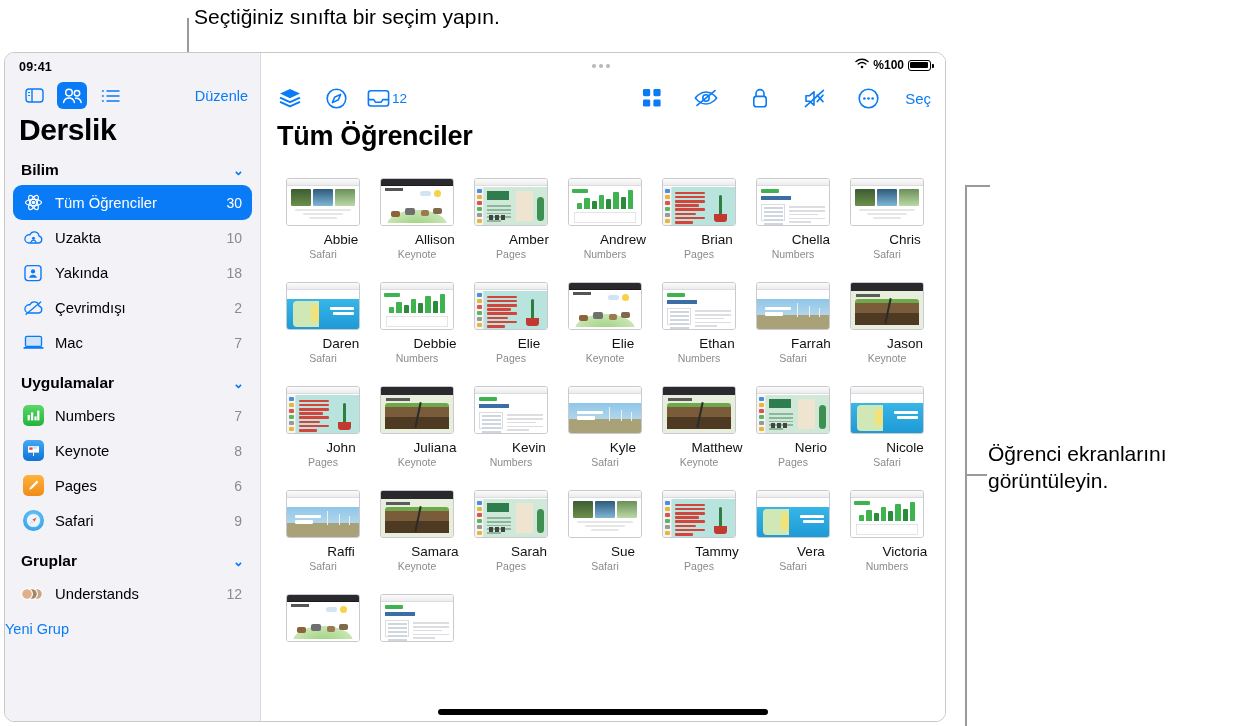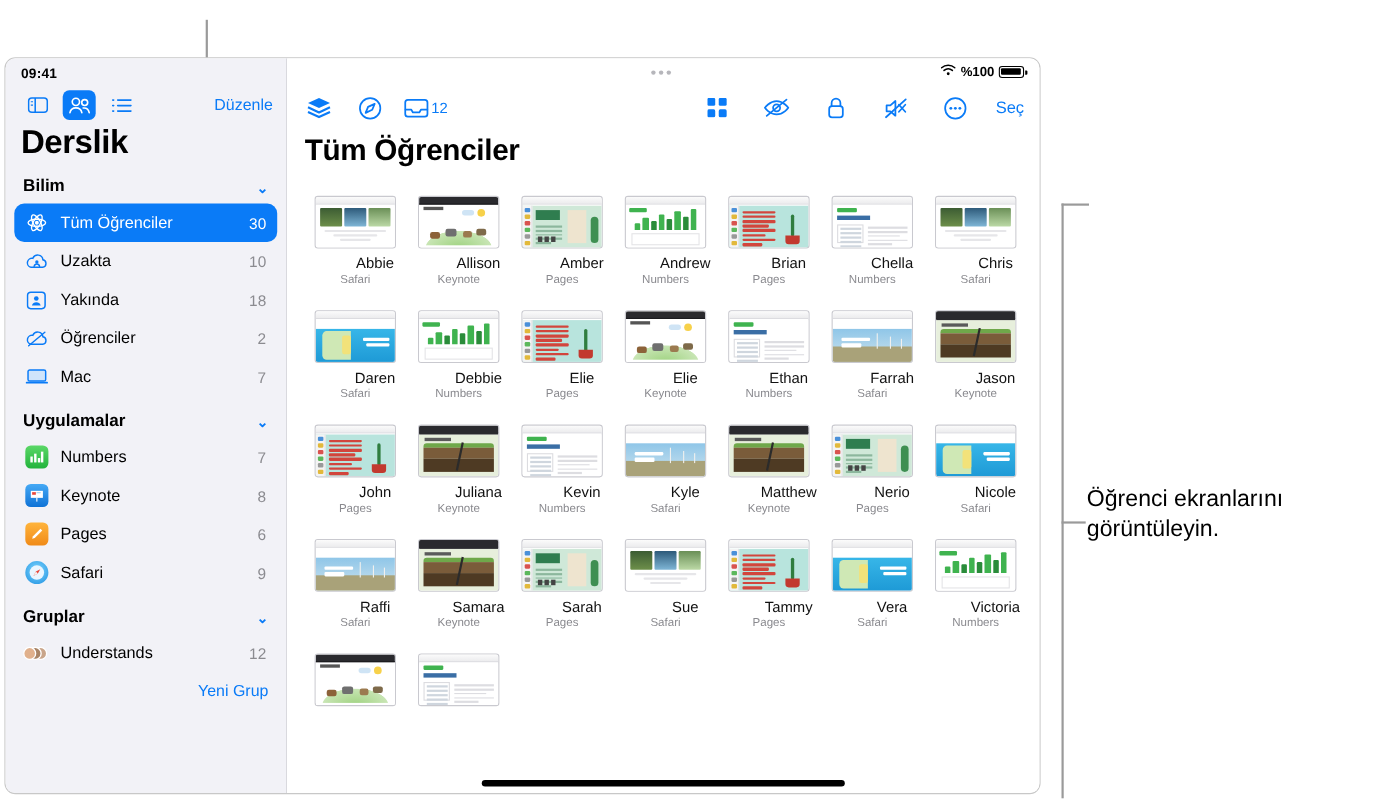--- a/index.html
+++ b/index.html
@@ -101,21 +101,21 @@
   }
   .sb-row .lbl { flex: 1 1 auto; white-space: nowrap; }
   .sb-row .cnt { color: #8b8b90; font-size: 14px; }
   .sb-row.selected .cnt { color: #fff; }
   .app-ic {
     width: 21px; height: 21px; border-radius: 5px;
     display:flex; align-items:center; justify-content:center;
     font-size: 12px; color:#fff; overflow:hidden;
   }
   .sb-newgroup {
-    text-align: right; padding: 10px 16px 0 0;
+    text-align: left; padding: 10px 16px 0 0;
     color: #0a7bf7; font-size: 14.5px;
   }
 
   
   .main {
     flex: 1 1 auto; height: 100%;
     background: #fff; position: relative;
     display: flex; flex-direction: column;
     min-width: 0;
     justify-content: space-between;
@@ -263,20 +263,21 @@
   .home-indicator {
     position:absolute; left:50%; transform:translateX(-50%);
     bottom: 6px; width: 330px; height: 6px; background:#000; border-radius:3px;
   }
 </style>
 </head>
 <body>
 
 <div class="page">
 
+  <div class="callout-text" id="callout-top">Seçtiğiniz sınıfta bir seçim yapın.</div>
   <div class="leader" id="leader-top"></div>
 
   <div class="callout-text" id="callout-right">Öğrenci ekranlarını görüntüleyin.</div>
   <div class="leader" id="bracket-v"></div>
   <div class="leader" id="bracket-top"></div>
   <div class="leader" id="bracket-tick"></div>
 
   <div class="device">
 
     <div class="sidebar">
@@ -360,21 +361,21 @@
         <span class="cnt">18</span>
       </div>
 
       <div class="sb-row">
         <span class="ic">
           <svg width="21" height="16" viewBox="0 0 22 16" fill="none" stroke="#0a7bf7" stroke-width="1.4">
               <path d="M5.5 13.2h11a3.6 3.6 0 0 0 .3-7.1A5 5 0 0 0 7.2 4.7 3.9 3.9 0 0 0 5.5 13.2Z"></path>
               <line x1="3.2" y1="14.6" x2="18.6" y2="1.8" stroke-linecap="round"></line>
             </svg>
         </span>
-        <span class="lbl">Öğrenciler</span>
+        <span class="lbl">Çevrimdışı</span>
         <span class="cnt">2</span>
       </div>
 
 
       <div class="sb-row">
         <span class="ic">
           <svg width="21" height="15" viewBox="0 0 22 15">
               <rect x="2.6" y="1" width="16.8" height="10.6" rx="1.6" fill="#cfe4fb" stroke="#0a7bf7" stroke-width="1.4"></rect>
               <rect x="0.4" y="12.2" width="21.2" height="1.8" rx="0.9" fill="#0a7bf7"></rect>
             </svg>

